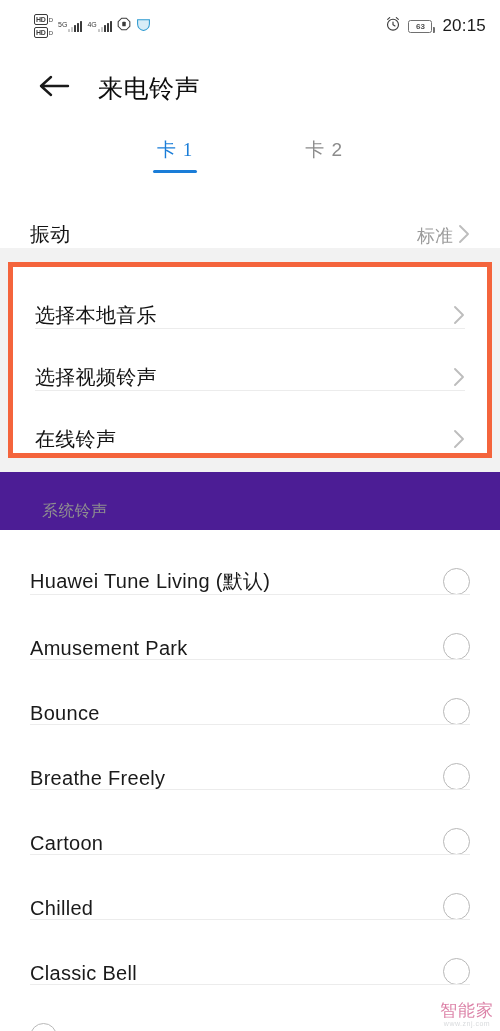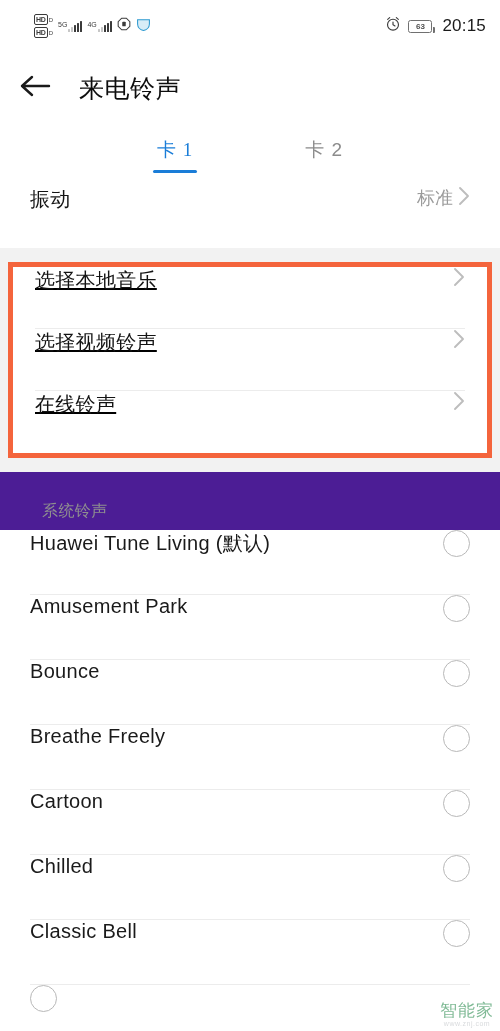--- a/index.html
+++ b/index.html
@@ -125,21 +125,21 @@
     background: #707070;
     border-radius: 0 1px 1px 0;
     margin-left: 1px;
   }
 
   
   .header {
     height: 72px;
     display: flex;
     align-items: center;
-    padding-left: 19px;
+    padding-left: 38px;
     gap: 28px;
     background: #ffffff;
   }
   .back-arrow { display: block; }
   .page-title {
     font-size: 25px;
     color: #0d0d0d;
     font-weight: normal;
     letter-spacing: 0.5px;
   }
@@ -176,21 +176,21 @@
   
   .section { background: #ffffff; }
   .gap {
     height: 14px;
     background: #f2f2f2;
   }
   .row {
     position: relative;
     height: 62px;
     display: flex;
-    align-items: flex-start;
+    align-items: flex-end;
     justify-content: space-between;
     padding: 0 30px 0 30px;
     background: #ffffff;
   }
   .row-label {
     font-size: 20px;
     color: #131313;
     letter-spacing: 0.3px;
   }
   .row-right {
@@ -213,21 +213,21 @@
 
   
   .highlight-wrap {
     padding: 0 8px;
     background: #f2f2f2;
   }
   .highlight-box {
     border: 5px solid #f4643c;
     background: #ffffff;
   }
-  .highlight-box .row { padding: 0 22px 0 22px; text-decoration: underline; }
+  .highlight-box .row { padding: 0 22px 0 22px; }
   .highlight-box .divider { left: 22px; right: 22px; }
 
   
   .section-header {
     height: 58px;
     display: flex;
     align-items: flex-end;
     padding: 0 0 8px 42px;
     background: #4c1d95;
   }
@@ -253,21 +253,21 @@
   .watermark {
     position: absolute;
     right: 6px;
     bottom: 4px;
     text-align: center;
     pointer-events: none;
     opacity: 0.55;
   }
   .wm-main {
     font-size: 17px;
-    color: #15803d;
+    color: #be185d;
     letter-spacing: 1px;
     line-height: 18px;
   }
   .wm-sub {
     font-size: 7px;
     color: #b8bcc0;
     letter-spacing: 0.5px;
   }
 </style>
 </head>

